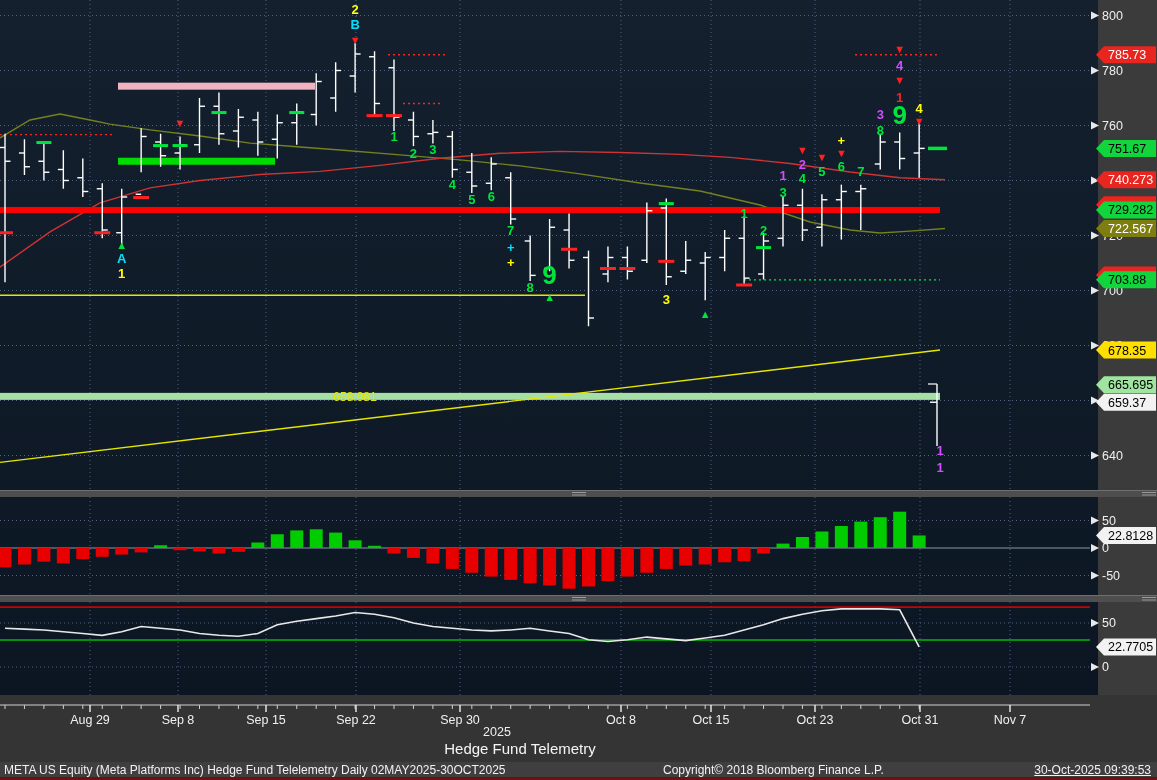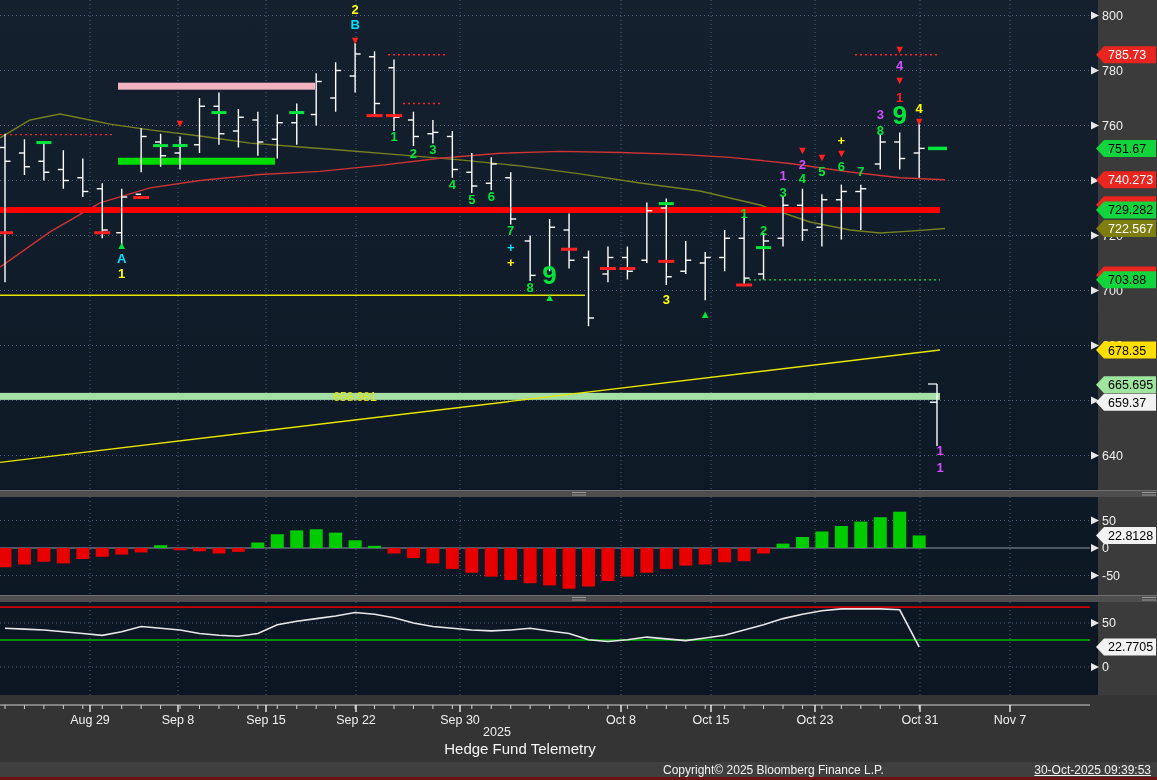--- a/index.html
+++ b/index.html
@@ -619,17 +619,18 @@
       <line x1="920" y1="705" x2="920" y2="712" stroke="#f0f0f0" stroke-width="1.4"></line>
       <text x="920" y="724" fill="#f0f0f0" font-size="12.5" text-anchor="middle">Oct 31</text>
       <line x1="1010" y1="705" x2="1010" y2="712" stroke="#f0f0f0" stroke-width="1.4"></line>
       <text x="1010" y="724" fill="#f0f0f0" font-size="12.5" text-anchor="middle">Nov 7</text>
       <text x="497" y="736" fill="#f0f0f0" font-size="12.5" text-anchor="middle">2025</text>
     </svg>
   <div id="title-area">
     <div id="chart-title">Hedge Fund Telemetry</div>
   </div>
   <div id="status-bar">
-    <span id="status-copy" class="txt">Copyright© 2025 Bloomberg Finance L.P.</span>
+    <span id="status-left" class="txt">META US Equity (Meta Platforms Inc) Hedge Fund Telelemetry Daily 02MAY2025-30OCT2025</span>
+    <span id="status-copy" class="txt">Copyright© 2018 Bloomberg Finance L.P.</span>
     <span id="status-time" class="txt">30-Oct-2025 09:39:53</span>
   </div>
   <div id="red-strip"></div>
 </div>
 
 </body></html>

